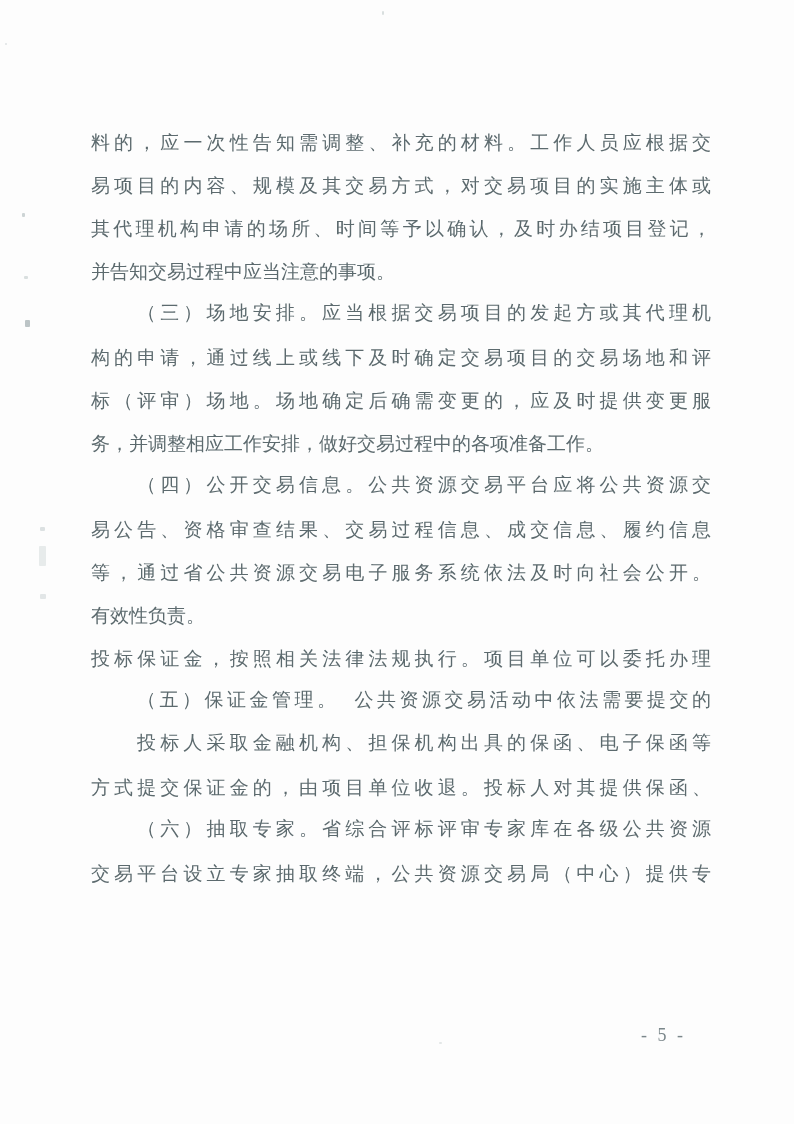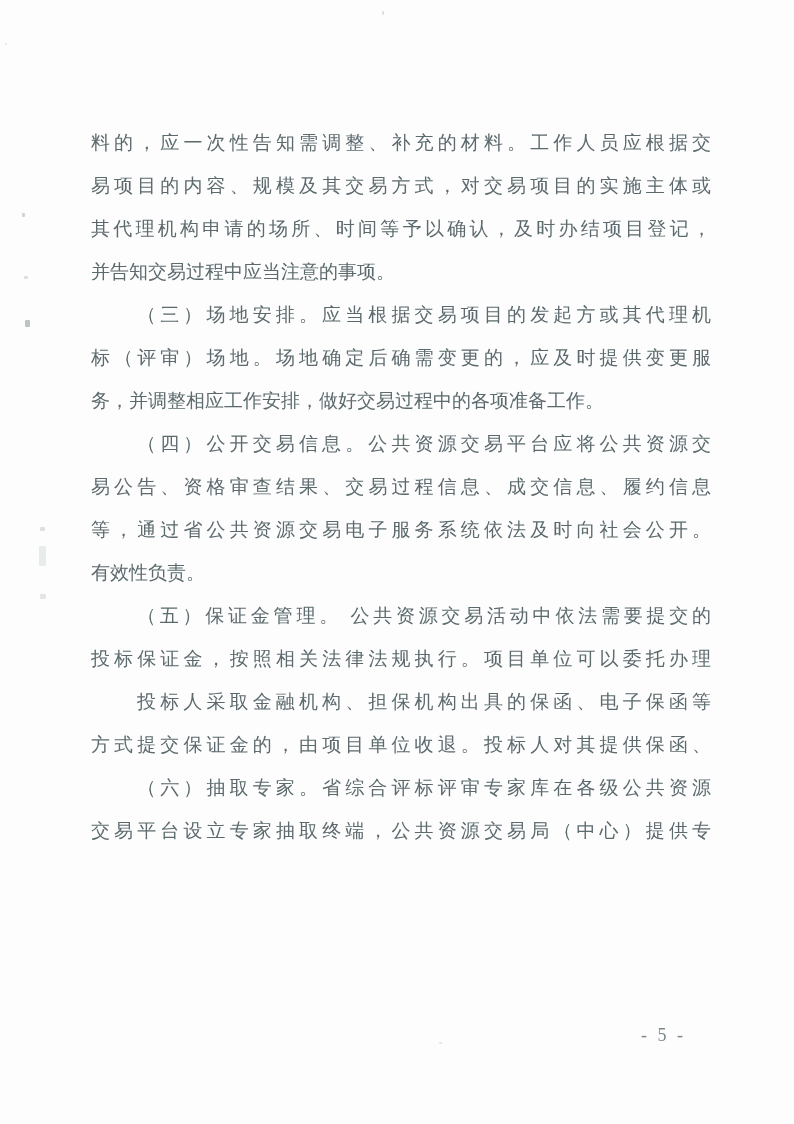--- a/index.html
+++ b/index.html
@@ -30,20 +30,21 @@
   }
   .line {
     height: 43px;
     line-height: 43px;
     text-align: justify;
     text-align-last: justify;
     overflow: hidden;
   }
   .line.indent {
     padding-left: 46px;
+    font-family: Liberation Mono, monospace;
   }
   .line.end {
     text-align-last: left;
   }
   .page-number {
     position: absolute;
     left: 641px;
     top: 1022px;
     height: 26px;
     line-height: 26px;
@@ -71,28 +72,29 @@
 <body>
 
 <div class="page">
 
   <div class="doc-text" id="doc-body">
       <div class="line">料的，应一次性告知需调整、补充的材料。工作人员应根据交</div>
       <div class="line">易项目的内容、规模及其交易方式，对交易项目的实施主体或</div>
       <div class="line">其代理机构申请的场所、时间等予以确认，及时办结项目登记，</div>
       <div class="line end">并告知交易过程中应当注意的事项。</div>
       <div class="line indent">（三）场地安排。应当根据交易项目的发起方或其代理机</div>
+      <div class="line">构的申请，通过线上或线下及时确定交易项目的交易场地和评</div>
       <div class="line">标（评审）场地。场地确定后确需变更的，应及时提供变更服</div>
       <div class="line end">务，并调整相应工作安排，做好交易过程中的各项准备工作。</div>
       <div class="line indent">（四）公开交易信息。公共资源交易平台应将公共资源交</div>
       <div class="line">易公告、资格审查结果、交易过程信息、成交信息、履约信息</div>
       <div class="line">等，通过省公共资源交易电子服务系统依法及时向社会公开。</div>
       <div class="line end">有效性负责。</div>
+      <div class="line">投标保证金，按照相关法律法规执行。项目单位可以委托办理</div>
       <div class="line indent">（五）保证金管理。 公共资源交易活动中依法需要提交的</div>
-      <div class="line">投标保证金，按照相关法律法规执行。项目单位可以委托办理</div>
       <div class="line indent">投标人采取金融机构、担保机构出具的保函、电子保函等</div>
       <div class="line">方式提交保证金的，由项目单位收退。投标人对其提供保函、</div>
       <div class="line indent">（六）抽取专家。省综合评标评审专家库在各级公共资源</div>
       <div class="line">交易平台设立专家抽取终端，公共资源交易局（中心）提供专</div>
     </div>
 
   <div class="page-number">- 5 -</div>
 
   <div class="speck sp-a"></div>
   <div class="speck sp-b"></div>

